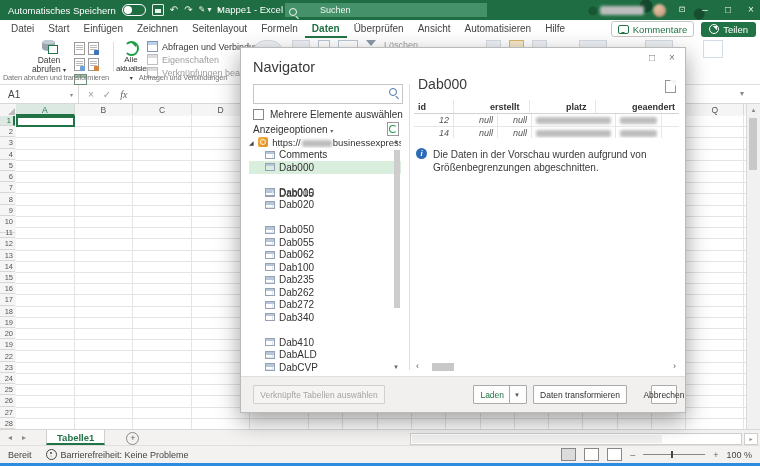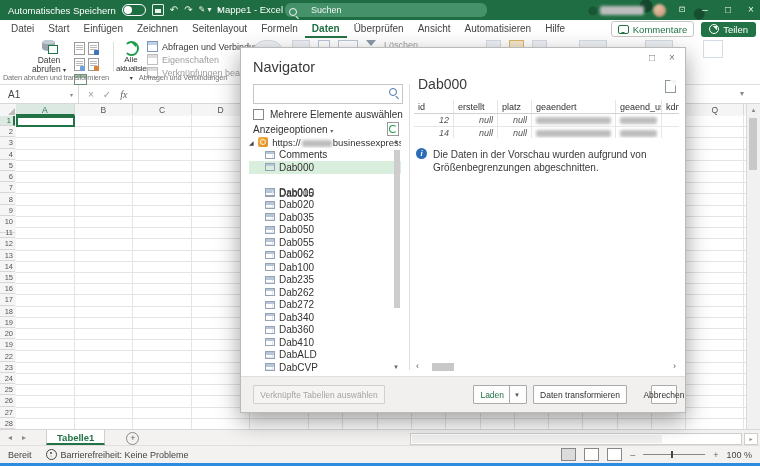--- a/index.html
+++ b/index.html
@@ -12,22 +12,22 @@
                      radial-gradient(circle at 92% 70%,rgba(0,0,0,.28) 0 5px,transparent 6px),
                      radial-gradient(circle at 78% 55%,rgba(0,0,0,.22) 0 4px,transparent 5px);
     color:#fff;font-size:9.5px;}
   .qat{position:absolute;left:8px;top:0;height:20px;display:flex;align-items:center;gap:6px;}
   .toggle{width:22px;height:10px;border:1px solid #fff;border-radius:6px;position:relative;}
   .toggle .knob{position:absolute;left:1px;top:1px;width:8px;height:8px;border-radius:50%;background:#fff;}
   .tbicon{color:#e8f2ec;font-size:10px;line-height:20px;}
   .saveicon{width:10px;height:10px;border:1px solid #e8f2ec;border-radius:1px;position:relative;}
   .saveicon:after{content:"";position:absolute;left:2px;top:4px;width:6px;height:4px;background:#e8f2ec;}
   .doc-title{position:absolute;left:200px;top:0;width:100px;text-align:center;line-height:20px;font-size:9.5px;color:#fff;}
-  .search-pill{position:absolute;left:285px;top:3px;width:195px;height:14px;background:#44916a;border-radius:6px;
-    display:flex;align-items:center;gap:9px;padding-left:7px;color:#f2f8f4;font-size:9px;}
+  .search-pill{position:absolute;left:285px;top:3px;width:195px;height:14px;background:#44916a;border-radius:0;
+    display:flex;align-items:center;gap:18px;padding-left:7px;color:#f2f8f4;font-size:9px;}
   .tb-right{position:absolute;right:2px;top:0;height:20px;display:flex;align-items:center;gap:9px;}
   .redact{background:#bdbdbd;border-radius:2px;filter:blur(1.4px);}
   .avatar{width:13px;height:13px;border-radius:50%;background:radial-gradient(circle at 40% 35%,#e6c3a5,#bb8b6e);filter:blur(1px);}
   .winbtn{color:#eef5f0;font-size:10px;width:14px;text-align:center;line-height:20px;}
   
   .tabrow{position:absolute;left:0;top:20px;width:760px;height:18px;background:#ffffff;font-size:10px;color:#444;}
   #tabs{position:absolute;left:4px;top:0;height:18px;display:flex;}
   .tab{padding:0 7px;line-height:17px;white-space:nowrap;}
   .tab.active{color:#217346;font-weight:bold;border-bottom:2px solid #217346;}
   .tabrow-right{position:absolute;right:4px;top:1px;display:flex;gap:7px;align-items:center;}
@@ -133,21 +133,21 @@
     linear-gradient(transparent 0 5px,#dde4ec 5px 5.5px,transparent 5.5px);flex:0 0 auto;box-sizing:border-box;}
   .treescroll{position:absolute;left:150px;top:88px;width:12px;bottom:40px;}
   .tscarr{position:absolute;left:2px;font-size:6px;color:#666;}
   .tscthumb{position:absolute;left:3px;top:14px;width:6px;height:158px;background:#cdcdcd;}
   .dlg-sep{position:absolute;left:168px;top:36px;bottom:42px;width:1px;background:#e1dfdd;}
   .pv-title{position:absolute;left:177px;top:28px;font-size:14px;color:#3b3a39;}
   .pv-doc{position:absolute;left:424px;top:32px;width:9px;height:11px;border:1px solid #8a9a8e;background:#fff;}
   .pv-doc:after{content:"";position:absolute;right:-1px;top:-1px;border:3px solid transparent;border-top-color:#f5f5f5;border-right-color:#f5f5f5;}
   .pv-table{position:absolute;left:173px;top:52px;width:265px;height:38px;overflow:hidden;}
   .pv-row{display:flex;height:12px;border-bottom:1px solid #e6e6e6;}
-  .pv-row.hdr{height:13px;border-bottom:1px solid #d2d2d2;font-weight:normal;}
+  .pv-row.hdr{height:13px;border-bottom:1px solid #d2d2d2;font-weight:bold;gap:32px;}
   .pv-cell{border-right:1px solid #e6e6e6;font-size:9px;padding:0 4px;line-height:12px;white-space:nowrap;overflow:hidden;box-sizing:border-box;flex:0 0 auto;display:flex;align-items:center;}
   .pv-cell.num{justify-content:flex-end;font-style:italic;color:#555;}
   .pv-cell .redact{width:100%;height:7px;}
   .pv-info{position:absolute;left:175px;top:100px;width:310px;display:flex;gap:6px;font-size:10px;color:#3b3a39;line-height:13px;}
   .infoicon{flex:0 0 auto;width:11px;height:11px;border-radius:50%;background:#2b6cb8;color:#fff;font-size:8px;font-weight:bold;
     text-align:center;line-height:11px;font-family:"Liberation Serif",serif;font-style:italic;}
   .pv-hscroll{position:absolute;left:175px;top:313px;width:260px;height:12px;color:#555;font-size:9px;}
   .pv-hthumb{position:absolute;left:16px;top:2px;width:22px;height:8px;background:#c8c8c8;}
   .dlg-footer{position:absolute;left:0;right:0;bottom:0;height:35px;background:#f1f0ef;border-top:1px solid #dfdedd;}
   .btn{position:absolute;top:8px;height:19px;border:1px solid #ababab;background:#fdfdfd;font-size:8.5px;color:#323130;
@@ -452,24 +452,20 @@
         <span>Dab005</span>
       </div>
       <div class="titem" style="top: 50px; padding-left: 16px;">
         <span class="tblicon"></span>
         <span>Dab010</span>
       </div>
       <div class="titem" style="top: 62.5px; padding-left: 16px;">
         <span class="tblicon"></span>
         <span>Dab020</span>
       </div>
-      <div class="titem" style="top: 75px; padding-left: 16px;">
-        <span class="tblicon"></span>
-        <span>Dab035</span>
-      </div>
       <div class="titem" style="top: 87.5px; padding-left: 16px;">
         <span class="tblicon"></span>
         <span>Dab050</span>
       </div>
       <div class="titem" style="top: 100px; padding-left: 16px;">
         <span class="tblicon"></span>
         <span>Dab055</span>
       </div>
       <div class="titem" style="top: 112.5px; padding-left: 16px;">
         <span class="tblicon"></span>
@@ -487,24 +483,20 @@
         <span class="tblicon"></span>
         <span>Dab262</span>
       </div>
       <div class="titem" style="top: 162.5px; padding-left: 16px;">
         <span class="tblicon"></span>
         <span>Dab272</span>
       </div>
       <div class="titem" style="top: 175px; padding-left: 16px;">
         <span class="tblicon"></span>
         <span>Dab340</span>
-      </div>
-      <div class="titem" style="top: 187.5px; padding-left: 16px;">
-        <span class="tblicon"></span>
-        <span>Dab360</span>
       </div>
       <div class="titem" style="top: 200px; padding-left: 16px;">
         <span class="tblicon"></span>
         <span>Dab410</span>
       </div>
       <div class="titem" style="top: 212.5px; padding-left: 16px;">
         <span class="tblicon"></span>
         <span>DabALD</span>
       </div>
       <div class="titem" style="top: 225px; padding-left: 16px;">

